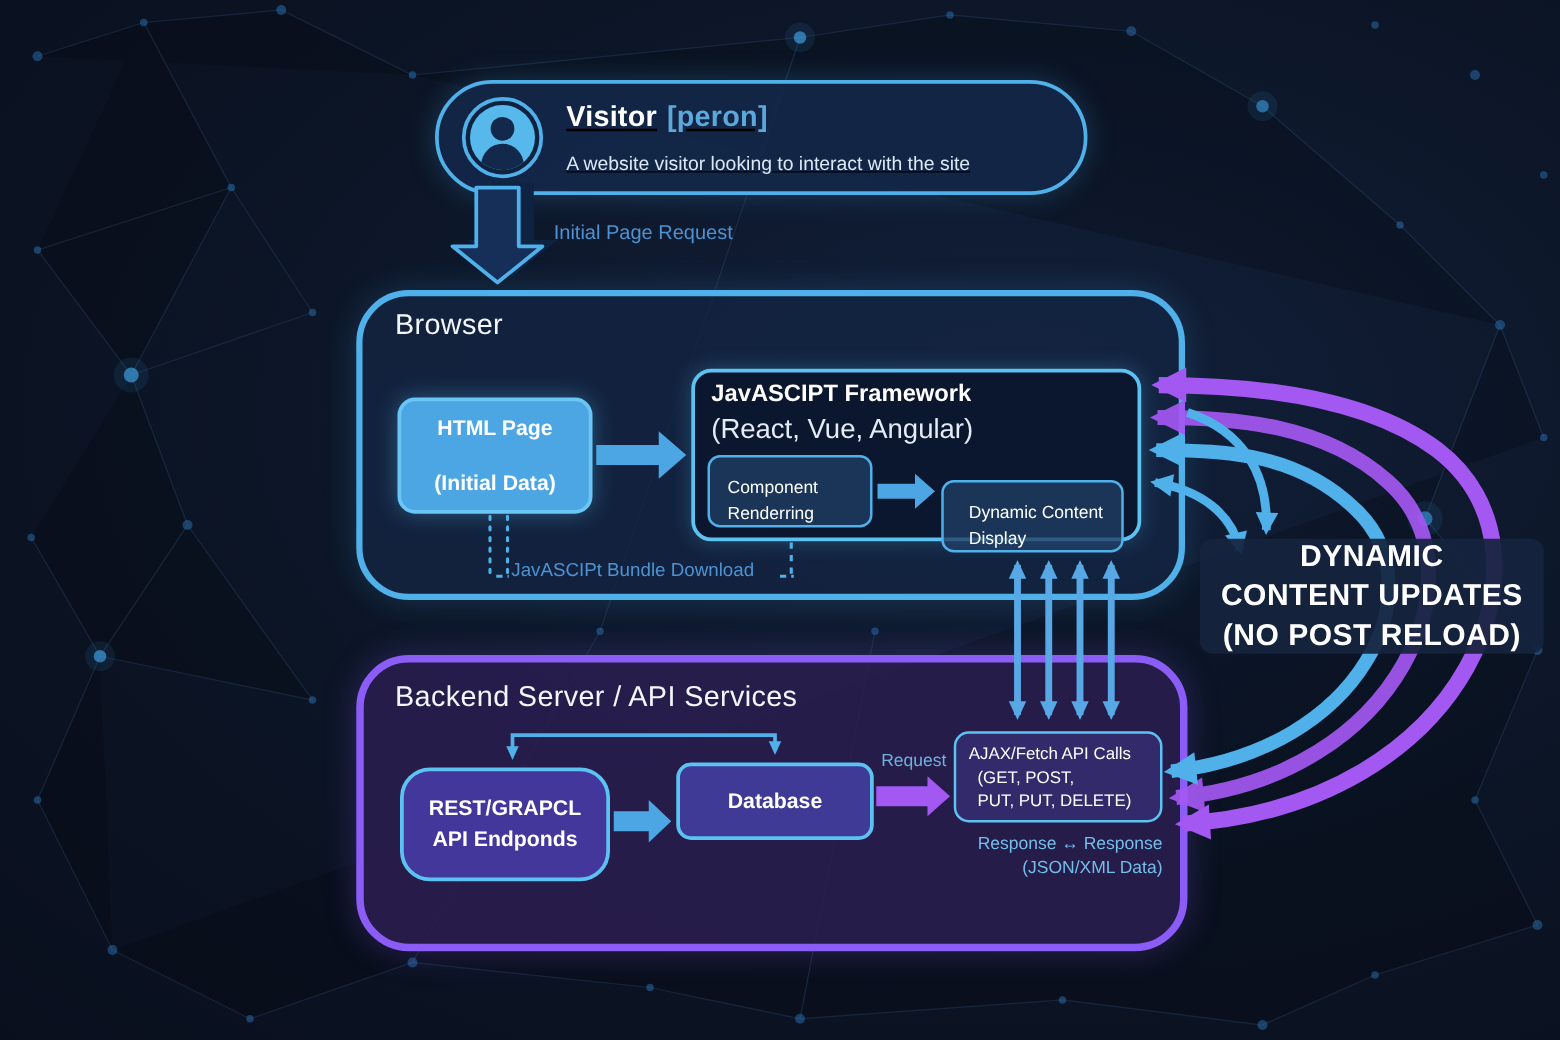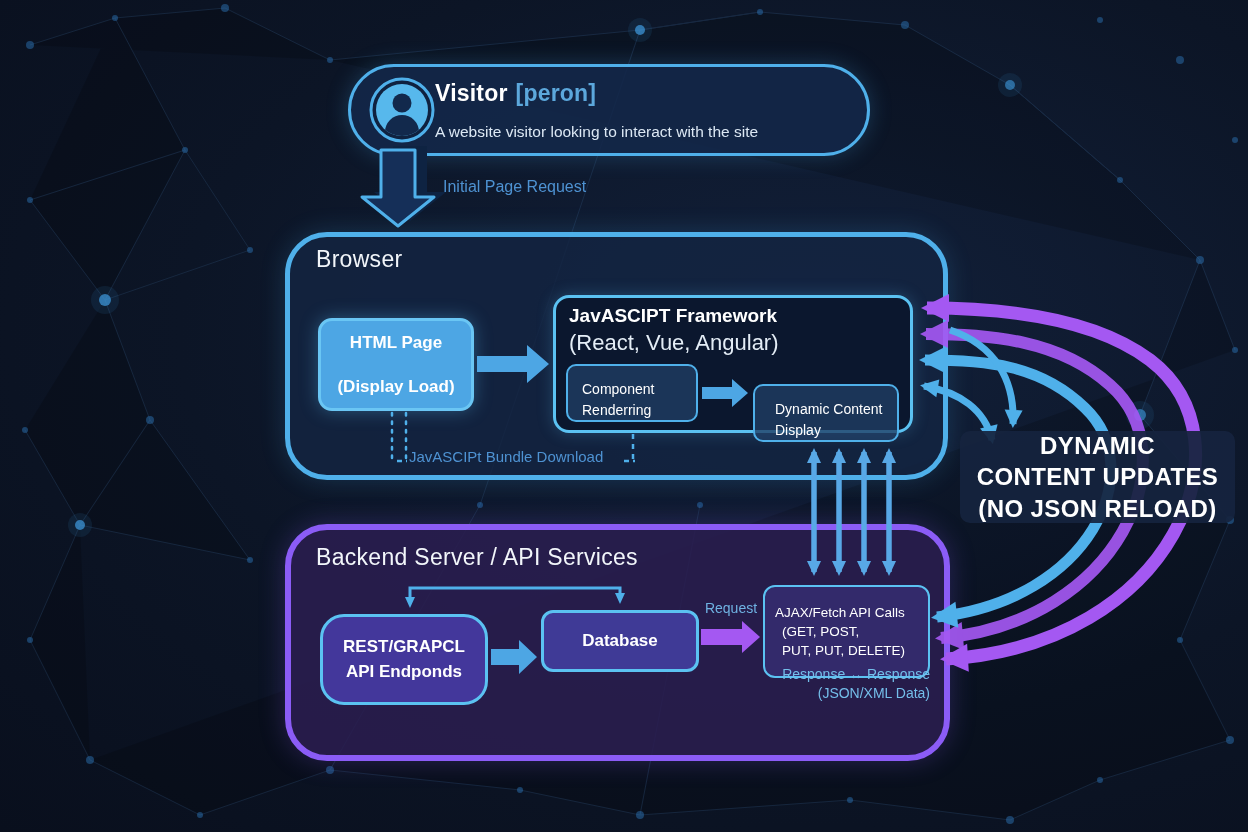--- a/index.html
+++ b/index.html
@@ -25,22 +25,23 @@
   }
   .abs{position:absolute;}
   svg.layer{position:absolute;left:0;top:0;pointer-events:none;}
   .z1{z-index:1}.z2{z-index:2}.z5{z-index:5}.z6{z-index:6}.z7{z-index:7}
 
   
   .visitor-pill{
     left:348px;top:64px;width:522px;height:92px;border-radius:46px;
     background:rgba(19,40,74,0.88);
     border:3px solid var(--accent-cyan,#4FB0EA);
-    display:flex;align-items:center;padding:0 24px 0 18px;
+    display:flex;align-items:center;gap:18px;padding:0 24px 0 18px;
     box-shadow:0 0 22px rgba(70,170,235,0.25);
+    text-decoration:underline;
   }
   .visitor-text .t1{font-size:23px;font-weight:bold;color:#FFFFFF;letter-spacing:.2px;}
   .visitor-text .t1 .suffix{color:#5CA8DC;font-weight:600;margin-left:8px;}
   .visitor-text .t2{font-size:15.5px;color:#DCE8F4;margin-top:16px;}
 
   
   .browser-box{
     left:285px;top:232px;width:663px;height:248px;border-radius:42px;
     background:rgba(19,36,66,0.82);
     border:5px solid var(--accent-cyan,#4FB0EA);
@@ -91,21 +92,21 @@
     display:flex;flex-direction:column;align-items:center;justify-content:center;
     color:#fff;font-size:17px;font-weight:bold;line-height:1.45;text-align:center;
   }
   .db-box{
     left:541px;top:610px;width:158px;height:62px;border-radius:12px;
     background:#3F3A96;border:3px solid var(--cyan-bright,#5BC2F2);
     display:flex;align-items:center;justify-content:center;
     color:#fff;font-size:17px;font-weight:bold;
   }
   .ajax-box{
-    left:763px;top:585px;width:167px;height:93px;border-radius:12px;
+    left:763px;top:585px;width:167px;height:73px;border-radius:12px;
     background:var(--indigo-dark,#332A6B);
     border:2.5px solid var(--cyan-bright,#5BC2F2);
     display:flex;flex-direction:column;justify-content:center;
     color:#fff;font-size:13.5px;line-height:1.42;padding-left:10px;
   }
   .ajax-box .indent{padding-left:7px;}
 
   
   .lbl{white-space:nowrap;}
   .lbl-initial{left:443px;top:178px;font-size:16px;color:var(--text-blue,#4E92D2);}
@@ -197,21 +198,21 @@
       </div>
       <div class="t2">A website visitor looking to interact with the site</div>
     </div>
   </div>
 
   <div class="abs z2 browser-box"></div>
   <div class="abs z2 panel-title browser-title lbl">Browser</div>
 
   <div class="abs z2 html-page-box">
     <span>HTML Page</span>
-    <span>(Display Load)</span>
+    <span>(Initial Data)</span>
   </div>
 
   <div class="abs z2 framework-box"></div>
   <div class="abs z2 fw-title lbl">JavASCIPT Framework</div>
   <div class="abs z2 fw-subtitle lbl">(React, Vue, Angular)</div>
 
   <div class="abs z2 inner-box comp-box">
     <span>Component</span>
     <span>Renderring</span>
   </div>
@@ -298,16 +299,16 @@
   <div class="abs z6 lbl lbl-bundle">JavASCIPt Bundle Download</div>
   <div class="abs z6 lbl-request lbl">Request</div>
   <div class="abs z6 lbl-response">
     <div>Response ↔ Response</div>
     <div>(JSON/XML Data)</div>
   </div>
 
   <div class="abs z7 updates-label">
     <span>DYNAMIC</span>
     <span>CONTENT UPDATES</span>
-    <span>(NO JSON RELOAD)</span>
+    <span>(NO POST RELOAD)</span>
   </div>
 
 </div>
 
 </body></html>

